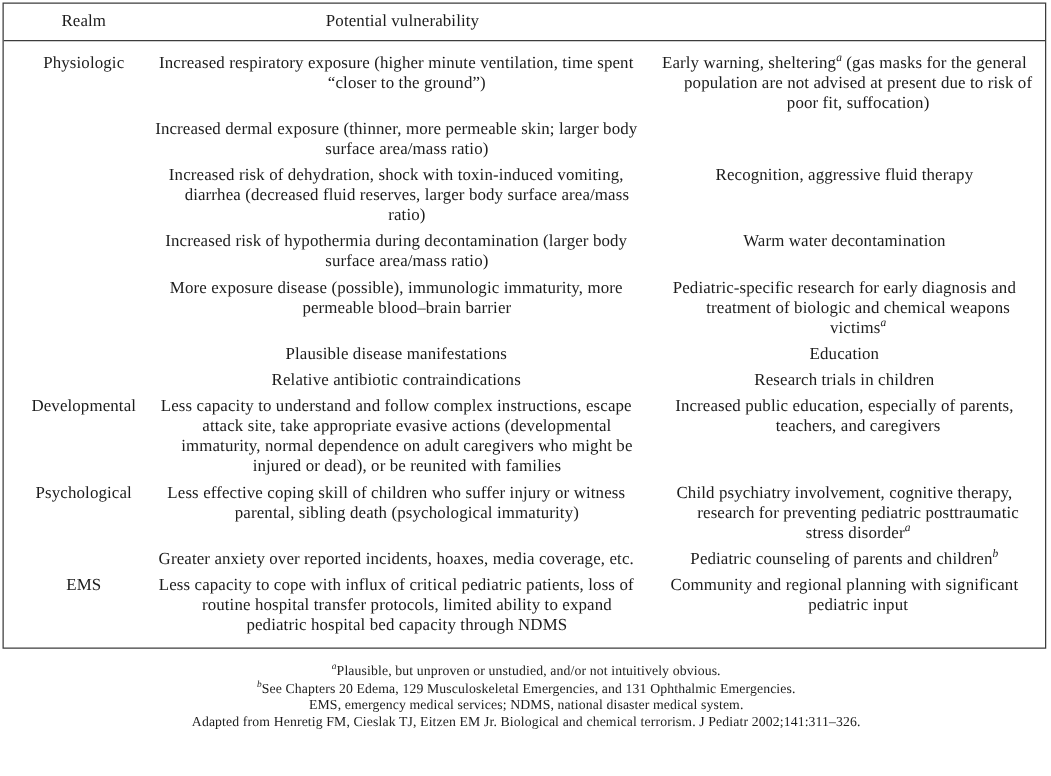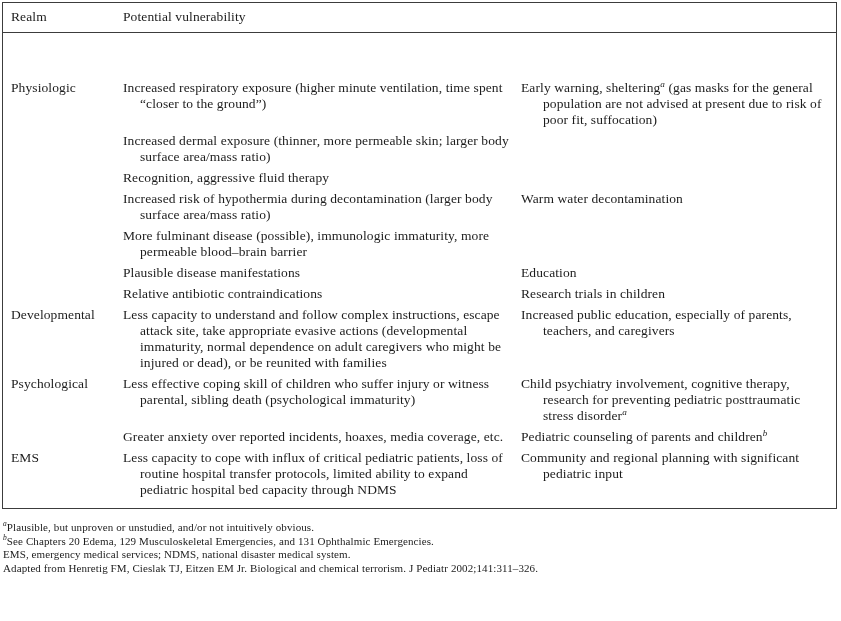--- a/index.html
+++ b/index.html
@@ -8,20 +8,21 @@
     background: #ffffff;
     width: 841px;
     height: 621px;
     overflow: hidden;
     font-family: "Liberation Serif", serif;
     color: #1c1c1c;
   }
   .page {
     width: 837px;
     margin: 2px;
+    text-align: center;
   }
   .table-box {
     border: 1px solid #3c3c3c;
     width: 835px;
     box-sizing: border-box;
   }
   .grid-row {
     display: grid;
     grid-template-columns: 112px 398px 1fr;
     padding-left: 8px;
@@ -33,21 +34,20 @@
     padding-top: 6px;
     padding-bottom: 7px;
   }
   .thead .cell {
     font-size: 13.5px;
     line-height: 16px;
   }
   .tbody {
     padding-top: 9px;
     padding-bottom: 10px;
-    margin-top: 38px;
   }
   .row {
     margin-bottom: 5px;
   }
   .row:last-child {
     margin-bottom: 0;
   }
   .cell {
     font-size: 13.5px;
     line-height: 16px;
@@ -95,30 +95,32 @@
           <div class="cell realm">Physiologic</div>
           <div class="cell vuln">Increased respiratory exposure (higher minute ventilation, time spent “closer to the ground”)</div>
           <div class="cell resp">Early warning, sheltering<sup>a</sup> (gas masks for the general population are not advised at present due to risk of poor fit, suffocation)</div>
         </div>
         <div class="grid-row row">
           <div class="cell realm"></div>
           <div class="cell vuln">Increased dermal exposure (thinner, more permeable skin; larger body surface area/mass ratio)</div>
         </div>
         <div class="grid-row row">
           <div class="cell realm"></div>
+          <div class="cell vuln">Increased risk of dehydration, shock with toxin-induced vomiting, diarrhea (decreased fluid reserves, larger body surface area/mass ratio)</div>
           <div class="cell resp">Recognition, aggressive fluid therapy</div>
         </div>
         <div class="grid-row row">
           <div class="cell realm"></div>
           <div class="cell vuln">Increased risk of hypothermia during decontamination (larger body surface area/mass ratio)</div>
           <div class="cell resp">Warm water decontamination</div>
         </div>
         <div class="grid-row row">
           <div class="cell realm"></div>
-          <div class="cell vuln">More fulminant disease (possible), immunologic immaturity, more permeable blood–brain barrier</div>
+          <div class="cell vuln">More exposure disease (possible), immunologic immaturity, more permeable blood–brain barrier</div>
+          <div class="cell resp">Pediatric-specific research for early diagnosis and treatment of biologic and chemical weapons victims<sup>a</sup></div>
         </div>
         <div class="grid-row row">
           <div class="cell realm"></div>
           <div class="cell vuln">Plausible disease manifestations</div>
           <div class="cell resp">Education</div>
         </div>
         <div class="grid-row row">
           <div class="cell realm"></div>
           <div class="cell vuln">Relative antibiotic contraindications</div>
           <div class="cell resp">Research trials in children</div>

